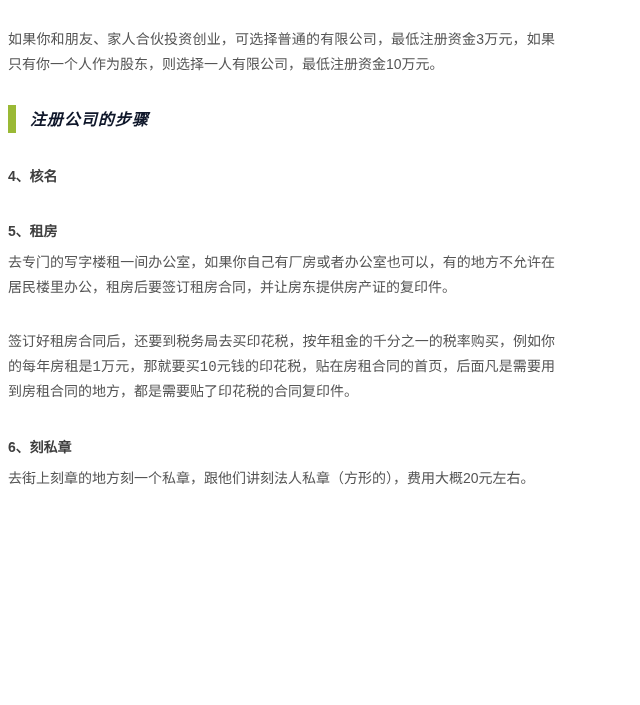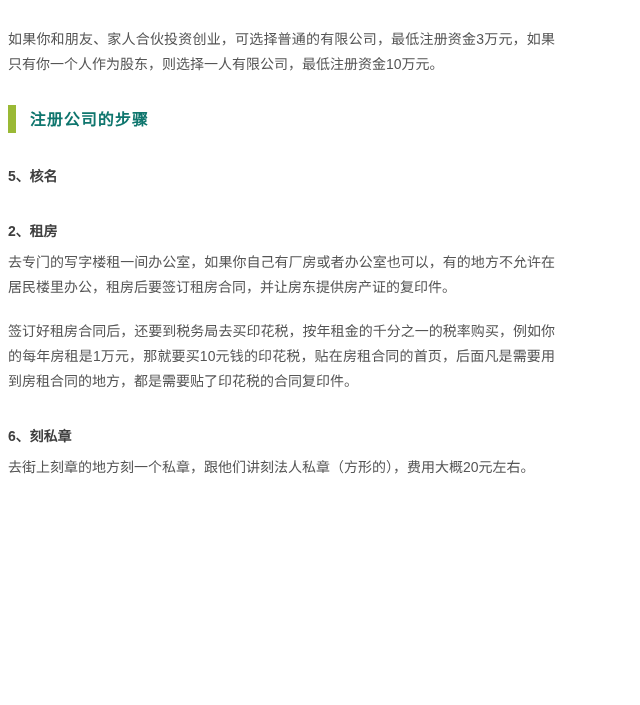--- a/index.html
+++ b/index.html
@@ -38,57 +38,59 @@
     width: 8px;
     height: 28px;
     background: #9ab935;
     margin-right: 14px;
     flex: 0 0 auto;
   }
   .block-title h2 {
     margin: 0;
     font-size: 16px;
     font-weight: bold;
-    color: #0f766e;
+    color: #0f172a;
     letter-spacing: 1px;
+    font-style: italic;
   }
   .step-title {
     margin: 30px 0 0;
     font-size: 14px;
     font-weight: bold;
     color: #3f3f3f;
     line-height: 25px;
   }
   .step-para {
     margin: 6px 0 0;
     text-align: justify;
     word-break: break-all;
   }
   .step-para + .step-para {
-    margin-top: 19px;
+    margin-top: 30px;
+    font-family: Liberation Mono, monospace;
   }
 </style>
 </head>
 <body>
 
 <div class="page">
 
   <p class="intro">如果你和朋友、家人合伙投资创业，可选择普通的有限公司，最低注册资金3万元，如果只有你一个人作为股东，则选择一人有限公司，最低注册资金10万元。</p>
 
   <div class="block-title">
     <span class="bar"></span>
     <h2>注册公司的步骤</h2>
   </div>
 
   <section>
-    <h3 class="step-title">5、核名</h3>
+    <h3 class="step-title">4、核名</h3>
   </section>
 
   <section>
-    <h3 class="step-title">2、租房</h3>
+    <h3 class="step-title">5、租房</h3>
     <p class="step-para">去专门的写字楼租一间办公室，如果你自己有厂房或者办公室也可以，有的地方不允许在居民楼里办公，租房后要签订租房合同，并让房东提供房产证的复印件。</p>
     <p class="step-para">签订好租房合同后，还要到税务局去买印花税，按年租金的千分之一的税率购买，例如你的每年房租是1万元，那就要买10元钱的印花税，贴在房租合同的首页，后面凡是需要用到房租合同的地方，都是需要贴了印花税的合同复印件。</p>
   </section>
 
   <section>
   </section>
 
   <section>
     <h3 class="step-title">6、刻私章</h3>
     <p class="step-para">去街上刻章的地方刻一个私章，跟他们讲刻法人私章（方形的），费用大概20元左右。</p>

